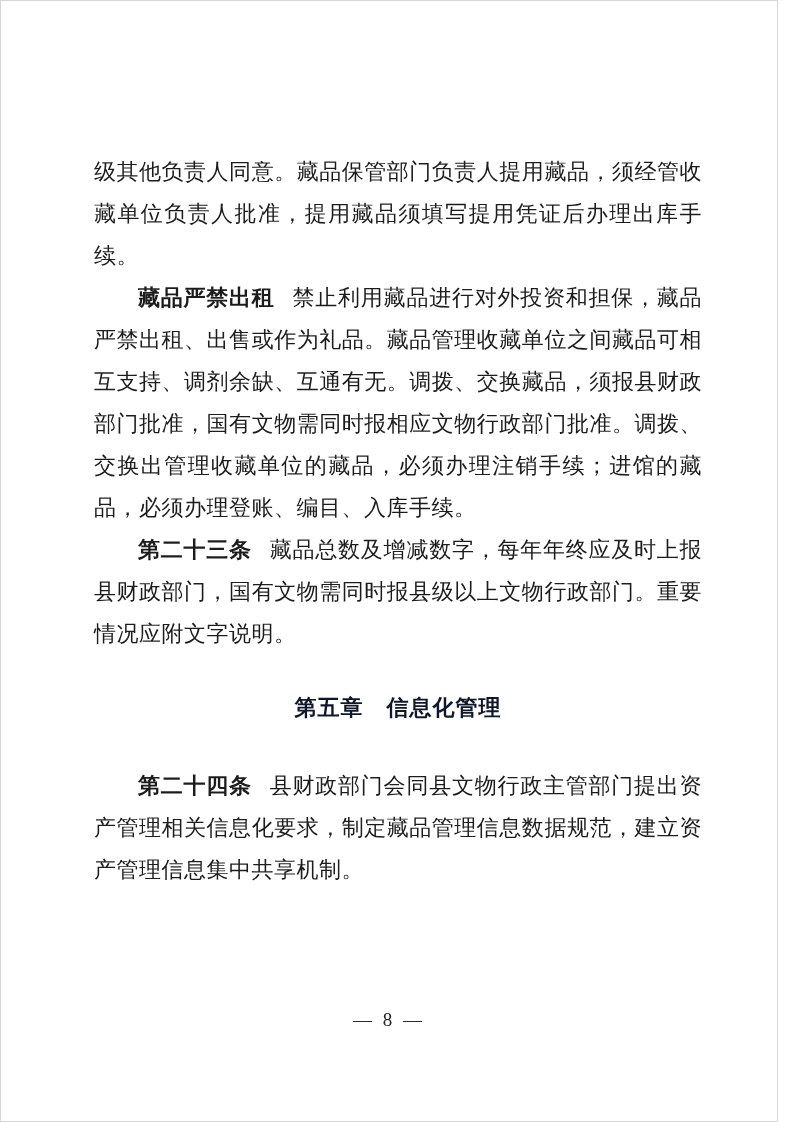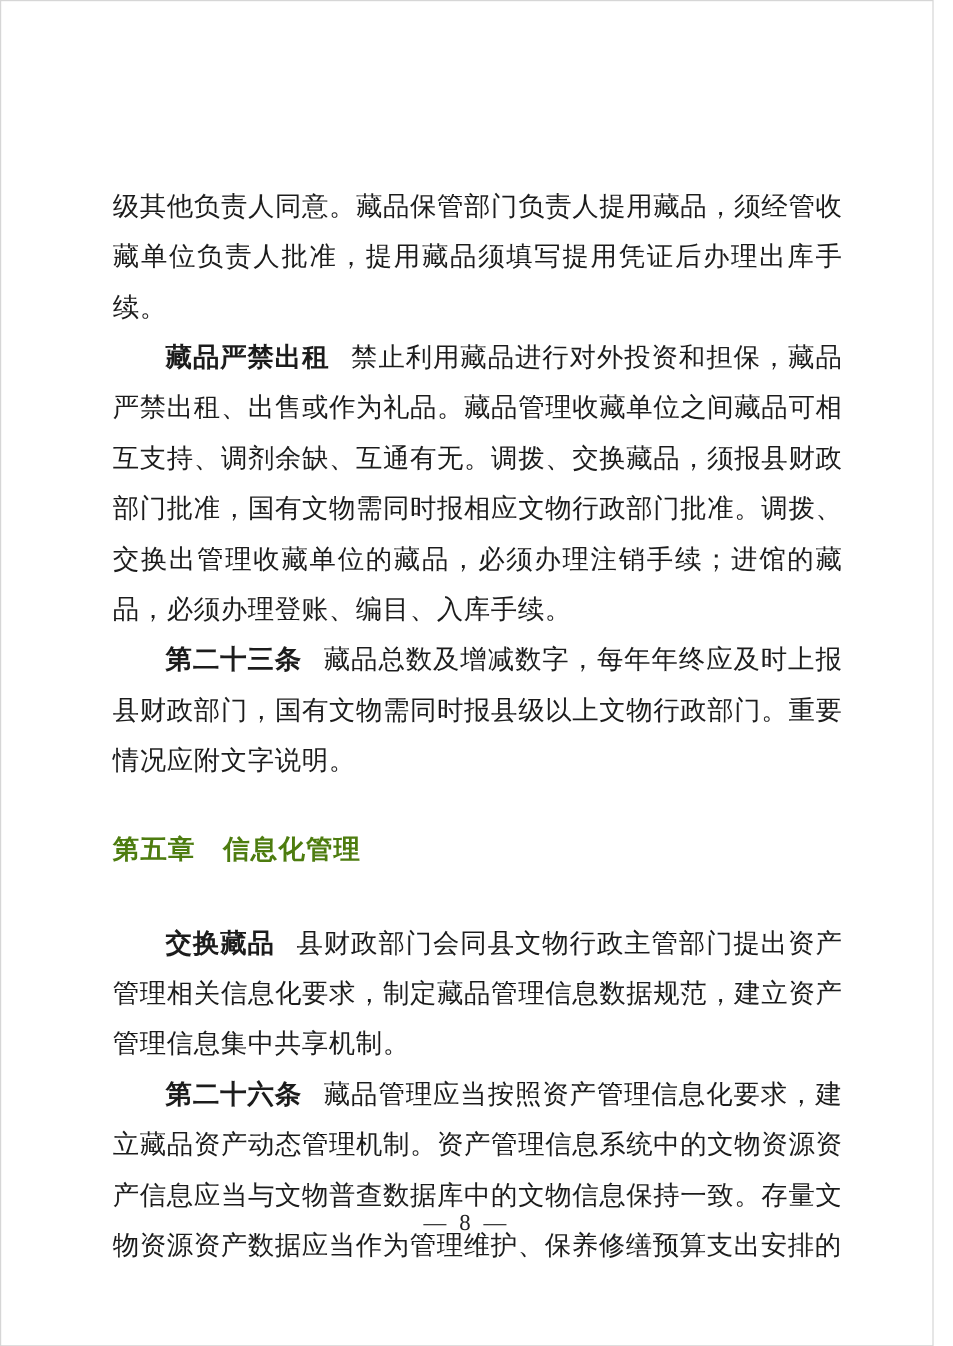--- a/index.html
+++ b/index.html
@@ -39,23 +39,23 @@
     font-weight: bold;
     font-family: "Liberation Sans", "DejaVu Sans", sans-serif;
     margin-right: 18px;
   }
   .chapter {
     margin: 32px 0 36px 0;
     font-size: 22px;
     line-height: 42px;
     font-weight: bold;
     font-family: Liberation Serif, serif;
-    text-align: left;
+    text-align: center;
     letter-spacing: 1px;
-    color: #4d7c0f;
+    color: #0f172a;
   }
   .footer {
     position: absolute;
     left: 0;
     right: 0;
     top: 1008px;
     text-align: center;
   }
   .pagenum {
     font-size: 19px;
@@ -70,22 +70,21 @@
   <main class="content">
 
     <p class="para"><span class="txt">级其他负责人同意。藏品保管部门负责人提用藏品，须经管收藏单位负责人批准，提用藏品须填写提用凭证后办理出库手续。</span></p>
 
     <p class="para indent"><span class="lead">藏品严禁出租</span><span class="txt">禁止利用藏品进行对外投资和担保，藏品严禁出租、出售或作为礼品。藏品管理收藏单位之间藏品可相互支持、调剂余缺、互通有无。调拨、交换藏品，须报县财政部门批准，国有文物需同时报相应文物行政部门批准。调拨、交换出管理收藏单位的藏品，必须办理注销手续；进馆的藏品，必须办理登账、编目、入库手续。</span></p>
 
     <p class="para indent"><span class="lead">第二十三条</span><span class="txt">藏品总数及增减数字，每年年终应及时上报县财政部门，国有文物需同时报县级以上文物行政部门。重要情况应附文字说明。</span></p>
 
     <h2 class="chapter">第五章　信息化管理</h2>
 
-    <p class="para indent"><span class="lead">交换藏品</span><span class="txt">县财政部门会同县文物行政主管部门提出资产管理相关信息化要求，制定藏品管理信息数据规范，建立资产管理信息集中共享机制。</span></p>
+    <p class="para indent"><span class="lead">第二十四条</span><span class="txt">县财政部门会同县文物行政主管部门提出资产管理相关信息化要求，制定藏品管理信息数据规范，建立资产管理信息集中共享机制。</span></p>
 
-    <p class="para indent"><span class="lead">第二十六条</span><span class="txt">藏品管理应当按照资产管理信息化要求，建立藏品资产动态管理机制。资产管理信息系统中的文物资源资产信息应当与文物普查数据库中的文物信息保持一致。存量文物资源资产数据应当作为管理维护、保养修缮预算支出安排的</span></p>
 
   </main>
 
   <footer class="footer">
     <span class="pagenum">— 8 —</span>
   </footer>
 </div>
 
 </body></html>

